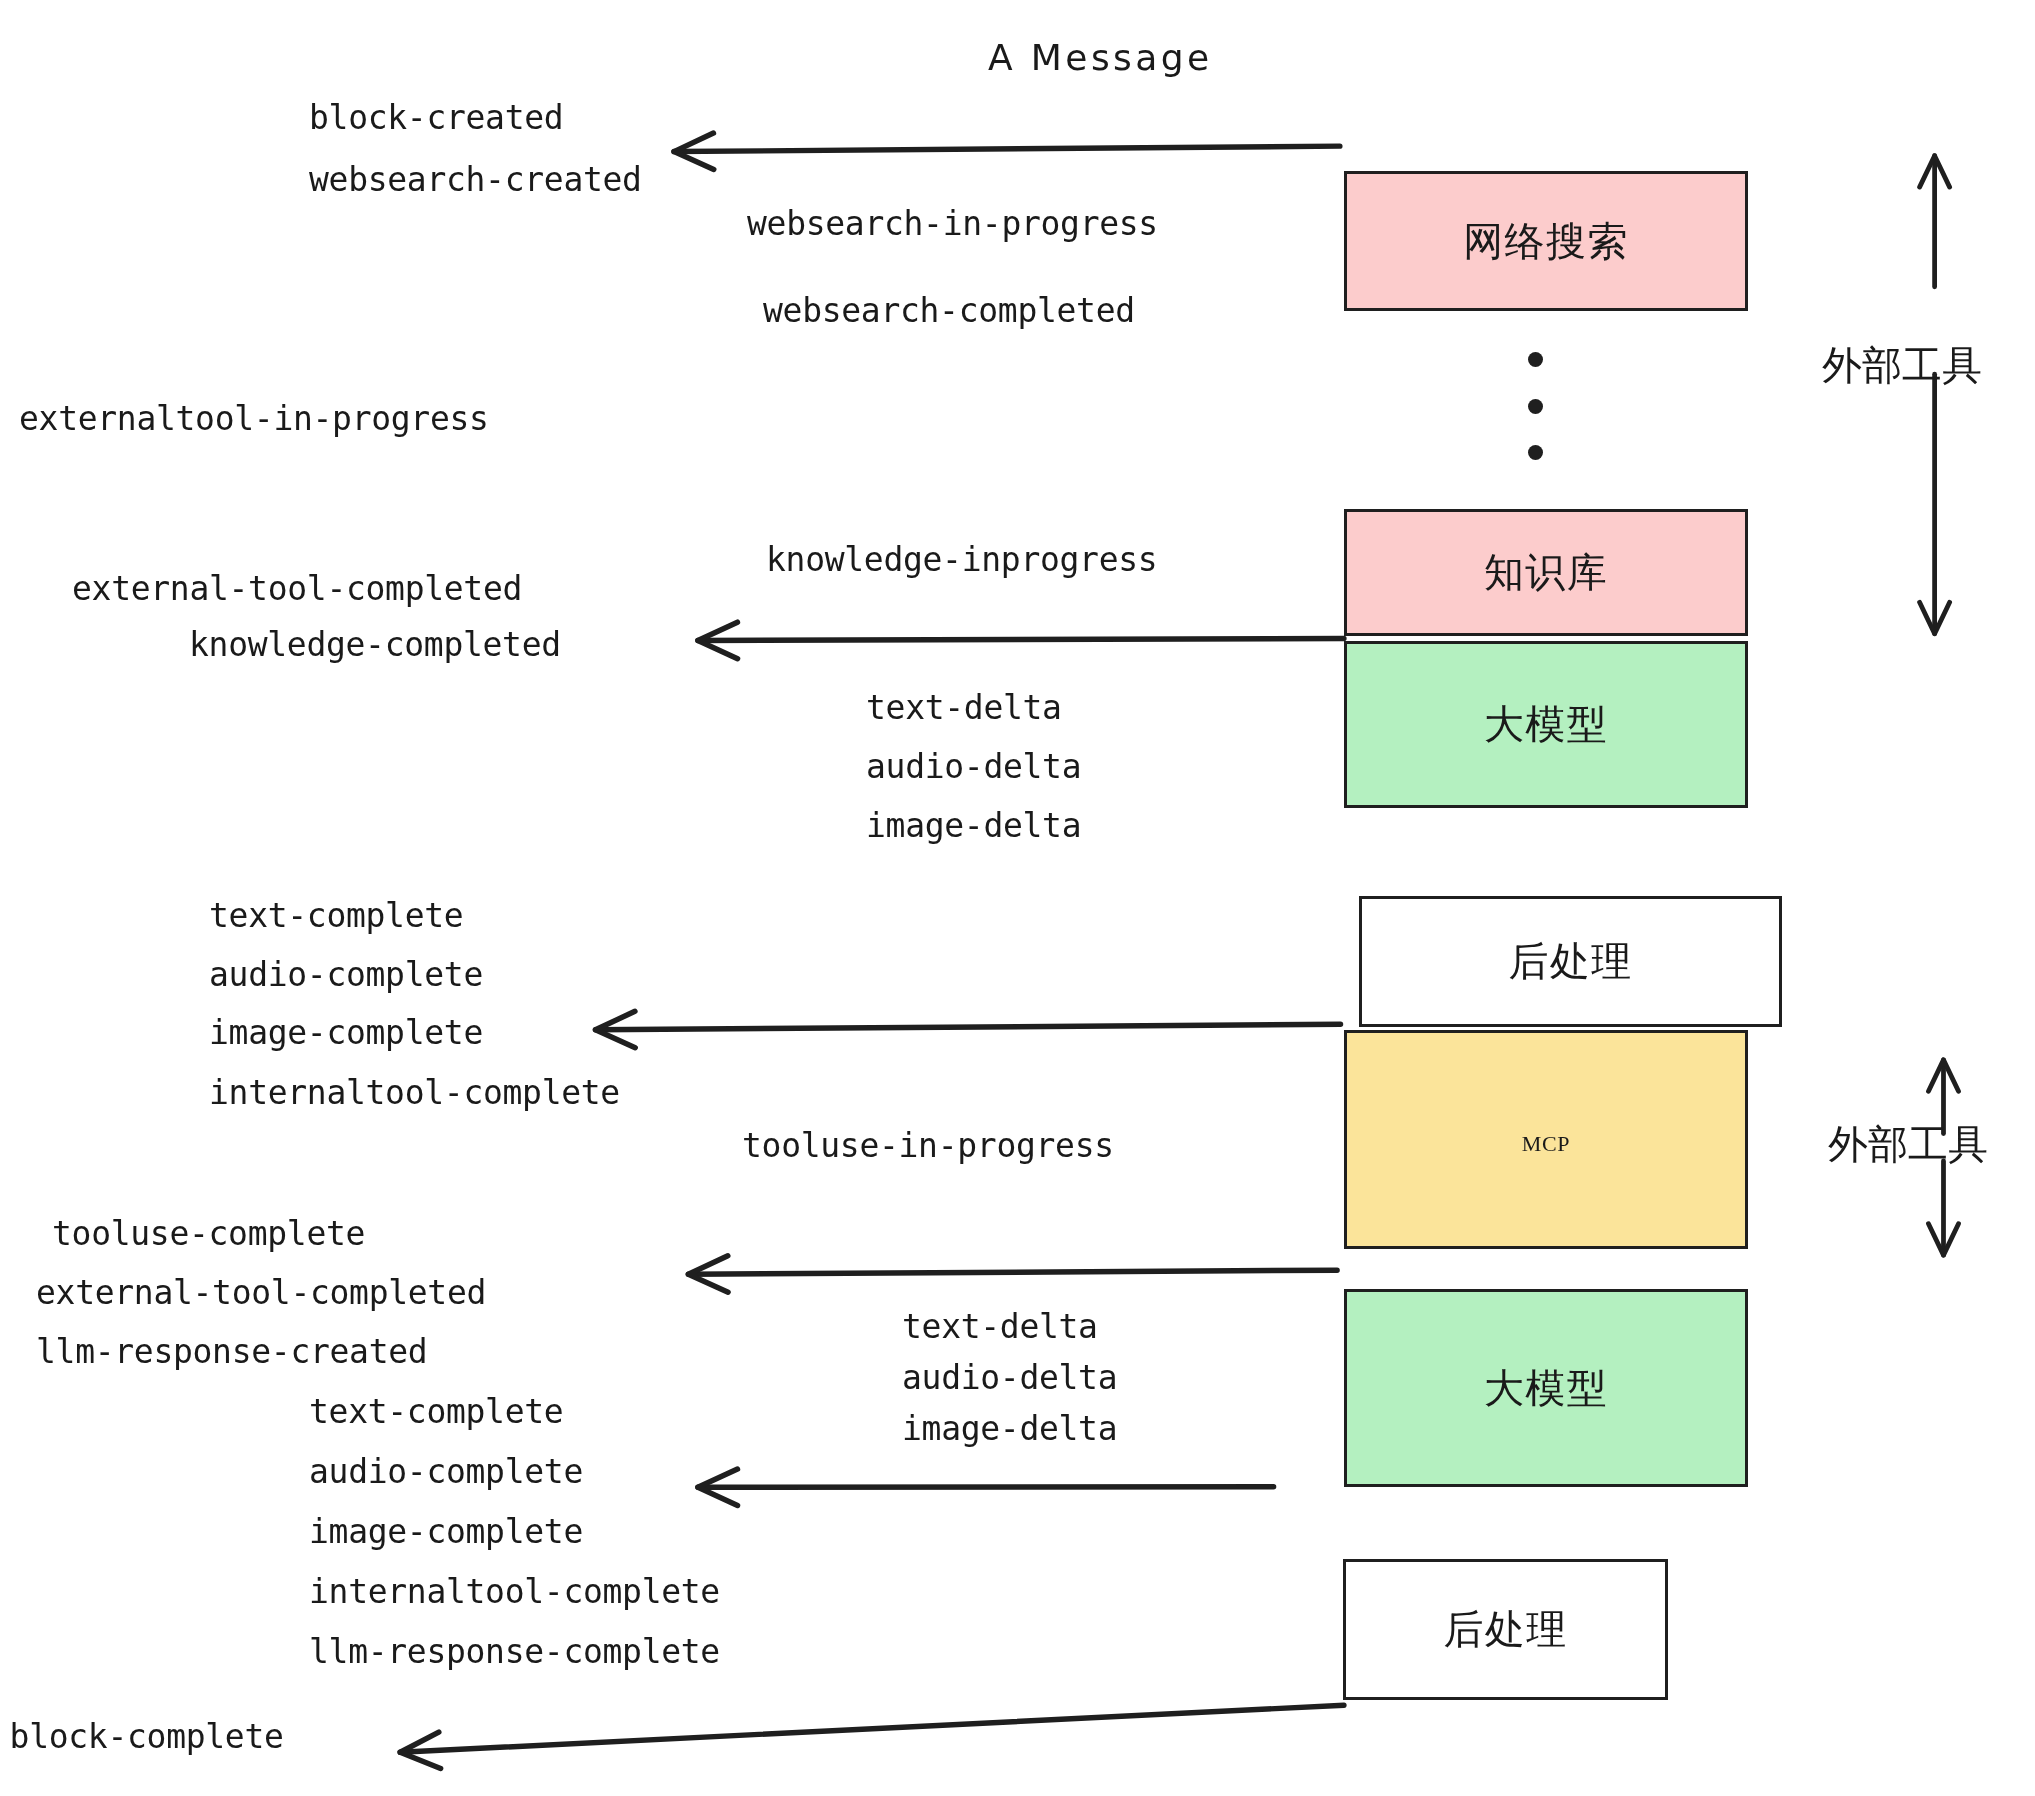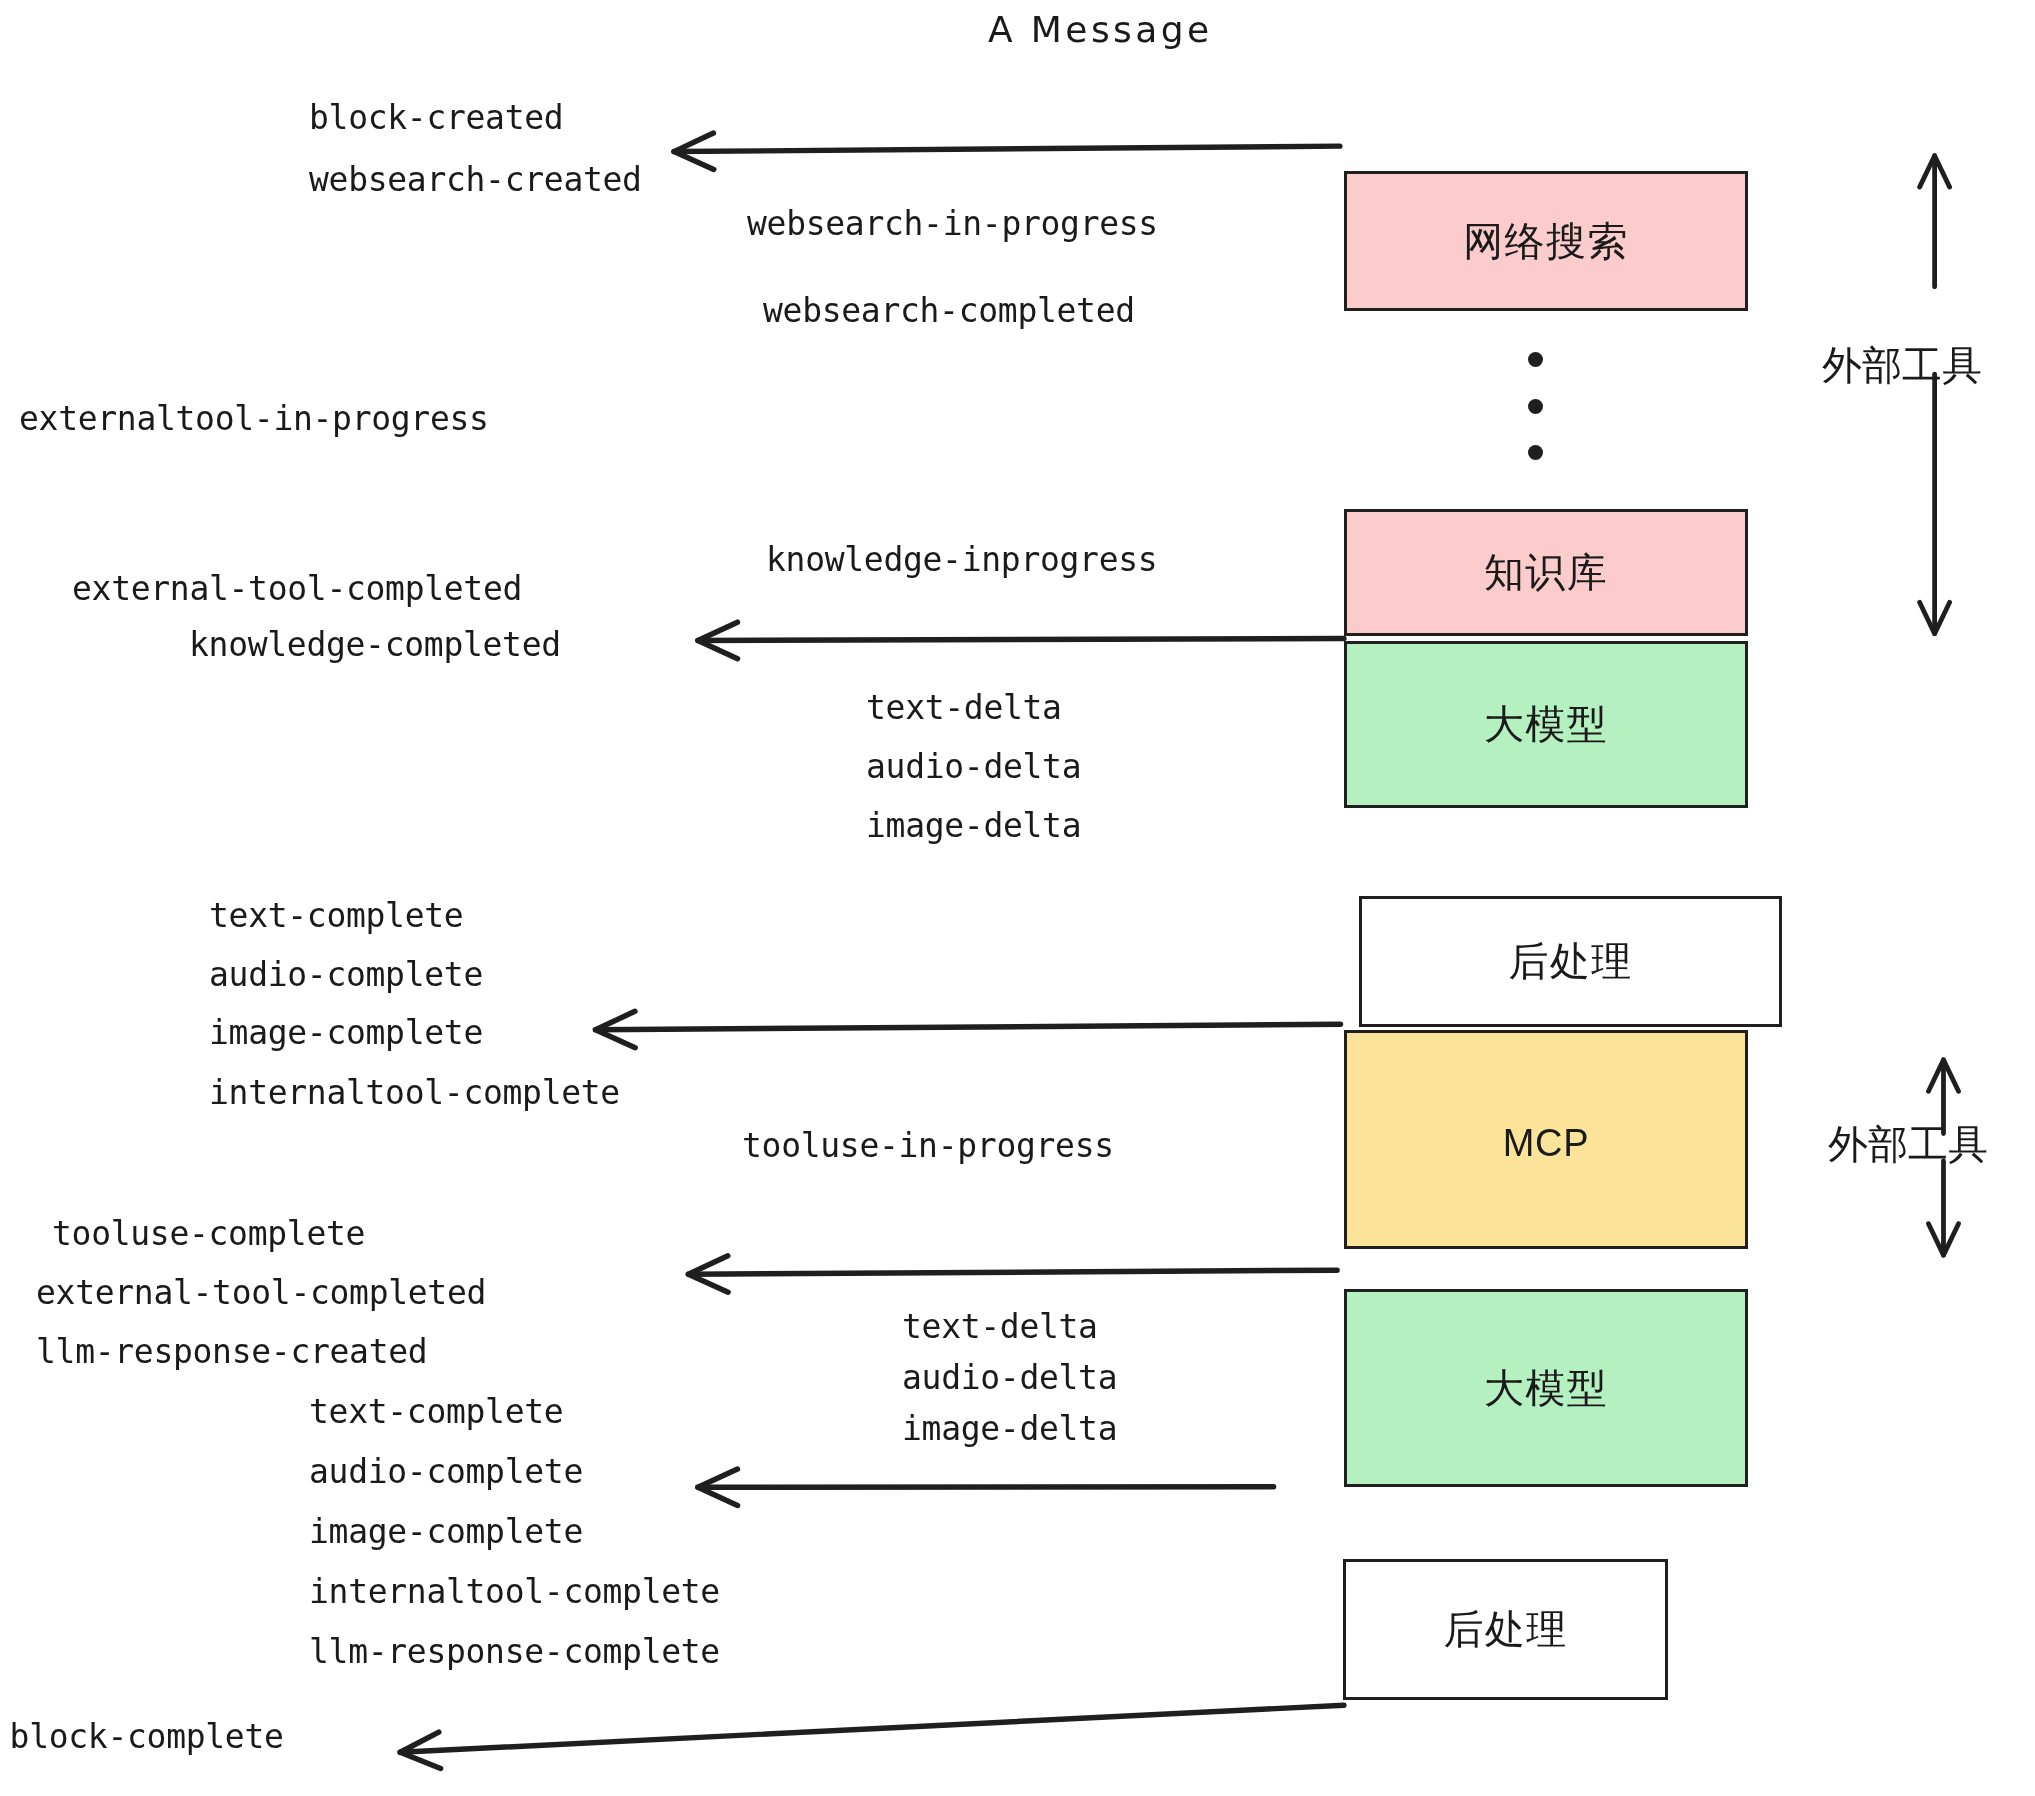--- a/index.html
+++ b/index.html
@@ -15,31 +15,32 @@
     color:#1a1a1a;
     white-space:nowrap;
     font-family:"DejaVu Sans Mono","Liberation Mono",monospace;
     line-height:1;
   }
   .evt{ font-size:33px; letter-spacing:-0.3px; }
   .title{
     font-size:36px;
     font-family:"DejaVu Sans","Liberation Sans",sans-serif;
     letter-spacing:3.4px;
+    margin-top:28px;
   }
   .box{
     position:absolute;
     box-sizing:border-box;
     border:3.4px solid #1f1f1f;
     display:flex;align-items:center;justify-content:center;
     font-family:"DejaVu Sans","Liberation Sans",sans-serif;
     color:#1a1a1a;
   }
   .box .btxt{font-size:40px;letter-spacing:1.4px;}
-  .box.mcp .btxt{font-size:38px;letter-spacing:0.7px;font-family:Liberation Sans, sans-serif;margin-top:8px;}
+  .box.mcp .btxt{font-size:22px;letter-spacing:0.7px;font-family:Liberation Serif, serif;margin-top:8px;}
   .cn{
     position:absolute;
     font-family:"DejaVu Sans","Liberation Sans",sans-serif;
     font-size:40px;color:#1a1a1a;white-space:nowrap;
   }
   .dot{position:absolute;width:15px;height:15px;border-radius:50%;background:#1f1f1f;}
   svg.arrows{position:absolute;left:0;top:0;width:2035px;height:1796px;pointer-events:none;}
 </style>
 </head>
 <body>

